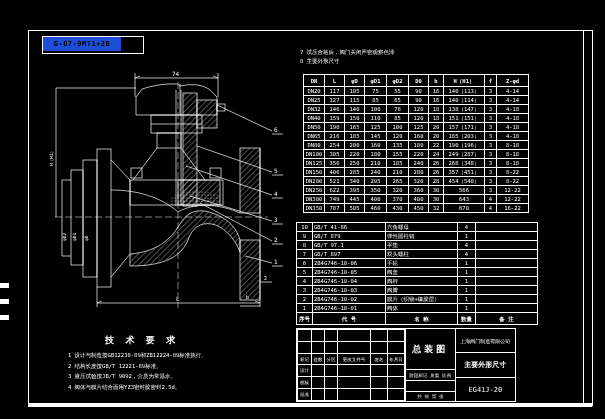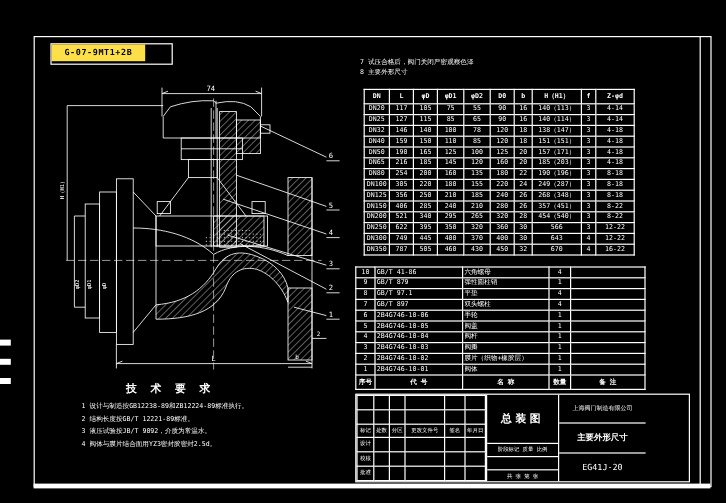--- a/index.html
+++ b/index.html
@@ -6,42 +6,42 @@
   body{width:605px;height:419px;background:#000;position:relative;overflow:hidden;
        font-family:"DejaVu Sans Mono",monospace;color:#fff;}
   .abs{position:absolute;}
   
   .frame{left:28px;top:30px;width:563px;height:374px;border:1px solid #fff;}
   .frame2{left:583px;top:30px;width:0;height:374px;border-left:1px solid #fff;}
   .botbar{left:28px;top:403px;width:564px;height:4px;background:#fff;}
   .foldmark{left:0;width:9px;height:5px;background:#fff;}
   
   .stampbox{left:42px;top:36px;width:100px;height:16px;border:1px solid #fff;}
-  .stamp{left:43px;top:37px;width:78px;height:14px;background:#fde047;color:#000;
+  .stamp{left:43px;top:37px;width:78px;height:14px;background:#1d4ed8;color:#000;
          font:bold 7px "DejaVu Sans Mono",monospace;display:flex;align-items:center;
          justify-content:center;letter-spacing:0.5px;white-space:nowrap;}
   
   .notes{left:300px;top:48px;font-size:5.5px;line-height:9px;white-space:nowrap;}
   
   table{border-collapse:collapse;table-layout:fixed;}
   td,th{border:1px solid #fff;font-size:5.5px;line-height:6px;padding:0 1px;
         text-align:center;overflow:hidden;white-space:nowrap;font-weight:normal;color:#fff;}
   .dimtab{left:303px;top:74px;width:225px;}
   .dimtab td{height:8px;}
   .dimtab .th td{height:11px;font-weight:bold;}
   .bomtab{left:296px;top:222px;width:241px;}
   .bomtab td{height:8px;}
   .bomtab td:nth-child(2),.bomtab td:nth-child(3){text-align:left;}
   .bomtab .th td{height:11px;font-weight:bold;text-align:center;}
   
   .techreq{left:60px;top:318px;width:235px;}
-  .techreq .trtitle{font-size:9px;font-weight:bold;letter-spacing:3px;margin-left:45px;margin-bottom:3px;white-space:nowrap;}
+  .techreq .trtitle{font-size:9px;font-weight:bold;letter-spacing:3px;margin-left:45px;margin-bottom:3px;white-space:nowrap;margin-top:16px;}
   .techreq .tritem{font-size:5.5px;line-height:10.5px;margin-left:8px;white-space:nowrap;}
   
-  .tblock{left:296px;top:328px;width:279px;height:74px;display:flex;border:1px solid #fff;box-sizing:border-box;}
+  .tblock{left:296px;top:328px;width:220px;height:74px;display:flex;border:1px solid #fff;box-sizing:border-box;justify-content:flex-end;}
   .tb-left{width:109px;border-right:1px solid #fff;box-sizing:border-box;}
   .tb-left table{width:100%;height:100%;}
   .tb-left td{font-size:4.5px;line-height:5px;height:10px;}
   .tb-mid{width:60px;border-right:1px solid #fff;box-sizing:border-box;display:flex;flex-direction:column;}
   .tb-title{height:40px;display:flex;align-items:center;justify-content:center;
             font-size:9px;font-weight:bold;letter-spacing:3px;border-bottom:1px solid #fff;}
   .tb-row{height:10px;border-bottom:1px solid #fff;font-size:4.5px;display:flex;
           align-items:center;justify-content:center;white-space:nowrap;overflow:hidden;}
   .tb-row:last-child{border-bottom:none;flex:1;}
   .tb-right{width:72px;display:flex;flex-direction:column;}

